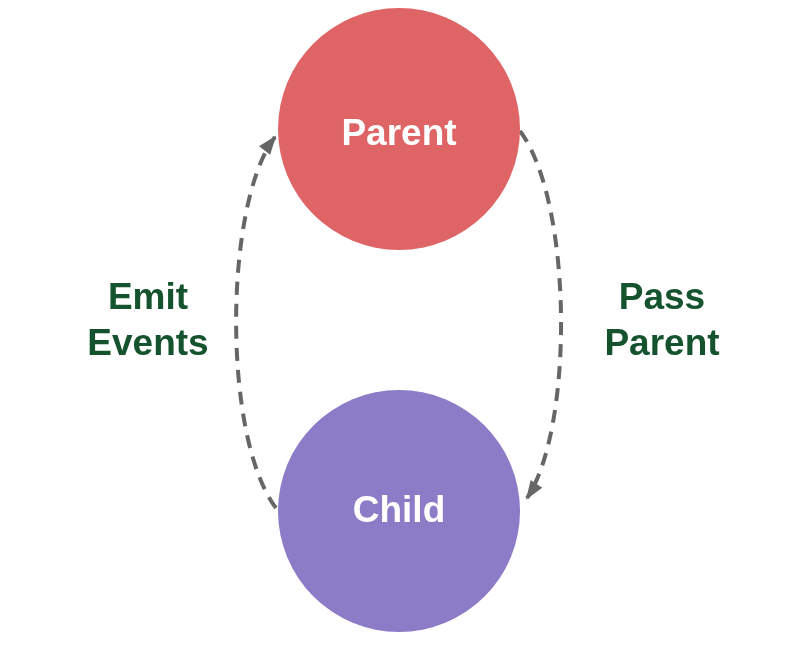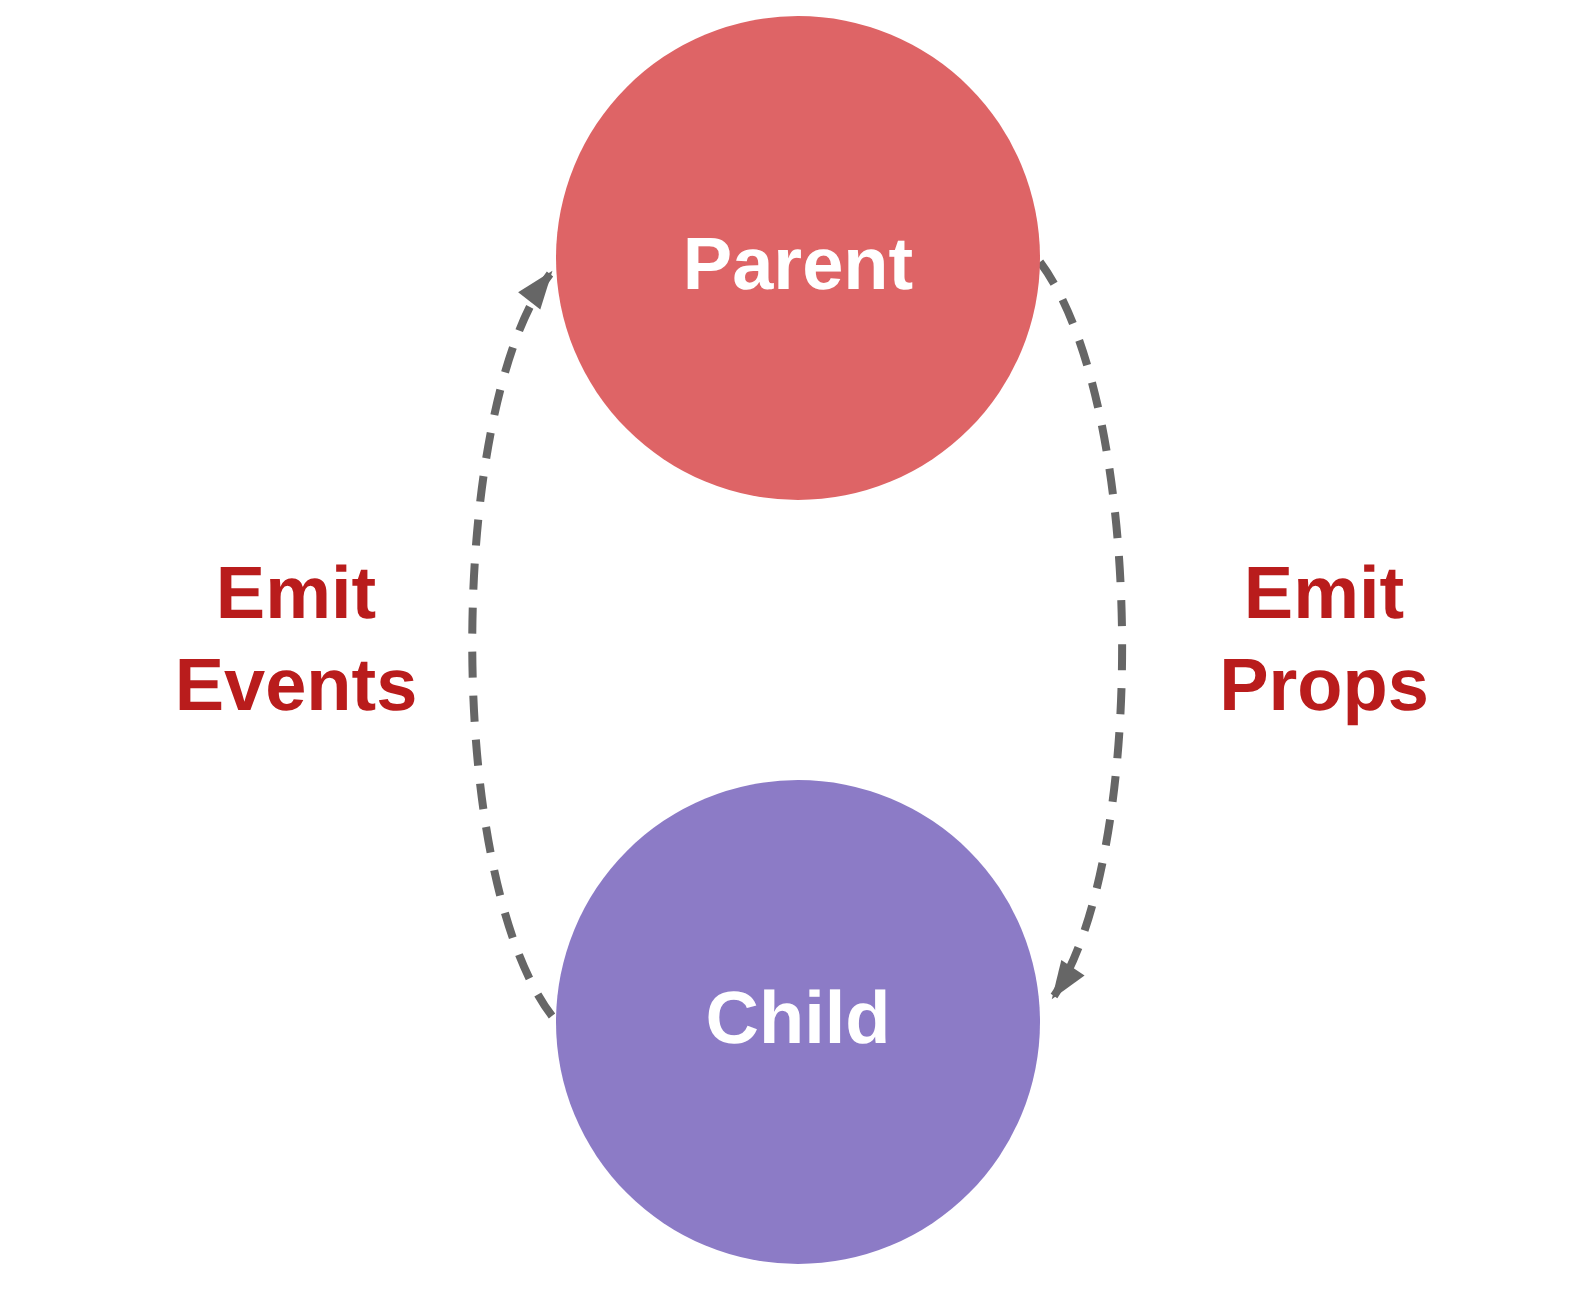--- a/index.html
+++ b/index.html
@@ -12,21 +12,21 @@
     font-size:37px;
     text-anchor:middle;
   }
   .edge-label{
     position:absolute;
     width:150px;
     text-align:center;
     font-size:37px;
     font-weight:700;
     line-height:46px;
-    color:#b91c1c;
+    color:#14532d;
     user-select:none;
   }
   .edge-label.left{left:73px;top:274px;}
   .edge-label.right{left:587px;top:274px;}
 </style>
 </head>
 <body>
 
 <div class="diagram">
 
@@ -43,15 +43,15 @@
 
     <circle cx="399" cy="129" r="121" fill="#de6466"></circle>
     <circle cx="399" cy="511" r="121" fill="#8c7bc6"></circle>
 
     <text class="node-label" x="399" y="132" dominant-baseline="central" fill="#ffffff">Parent</text>
     <text class="node-label" x="399" y="509" dominant-baseline="central" fill="#ffffff">Child</text>
   </svg>
 
   <div class="edge-label left">Emit Events</div>
 
-  <div class="edge-label right">Emit Props</div>
+  <div class="edge-label right">Pass Parent</div>
 
 </div>
 
 </body></html>

